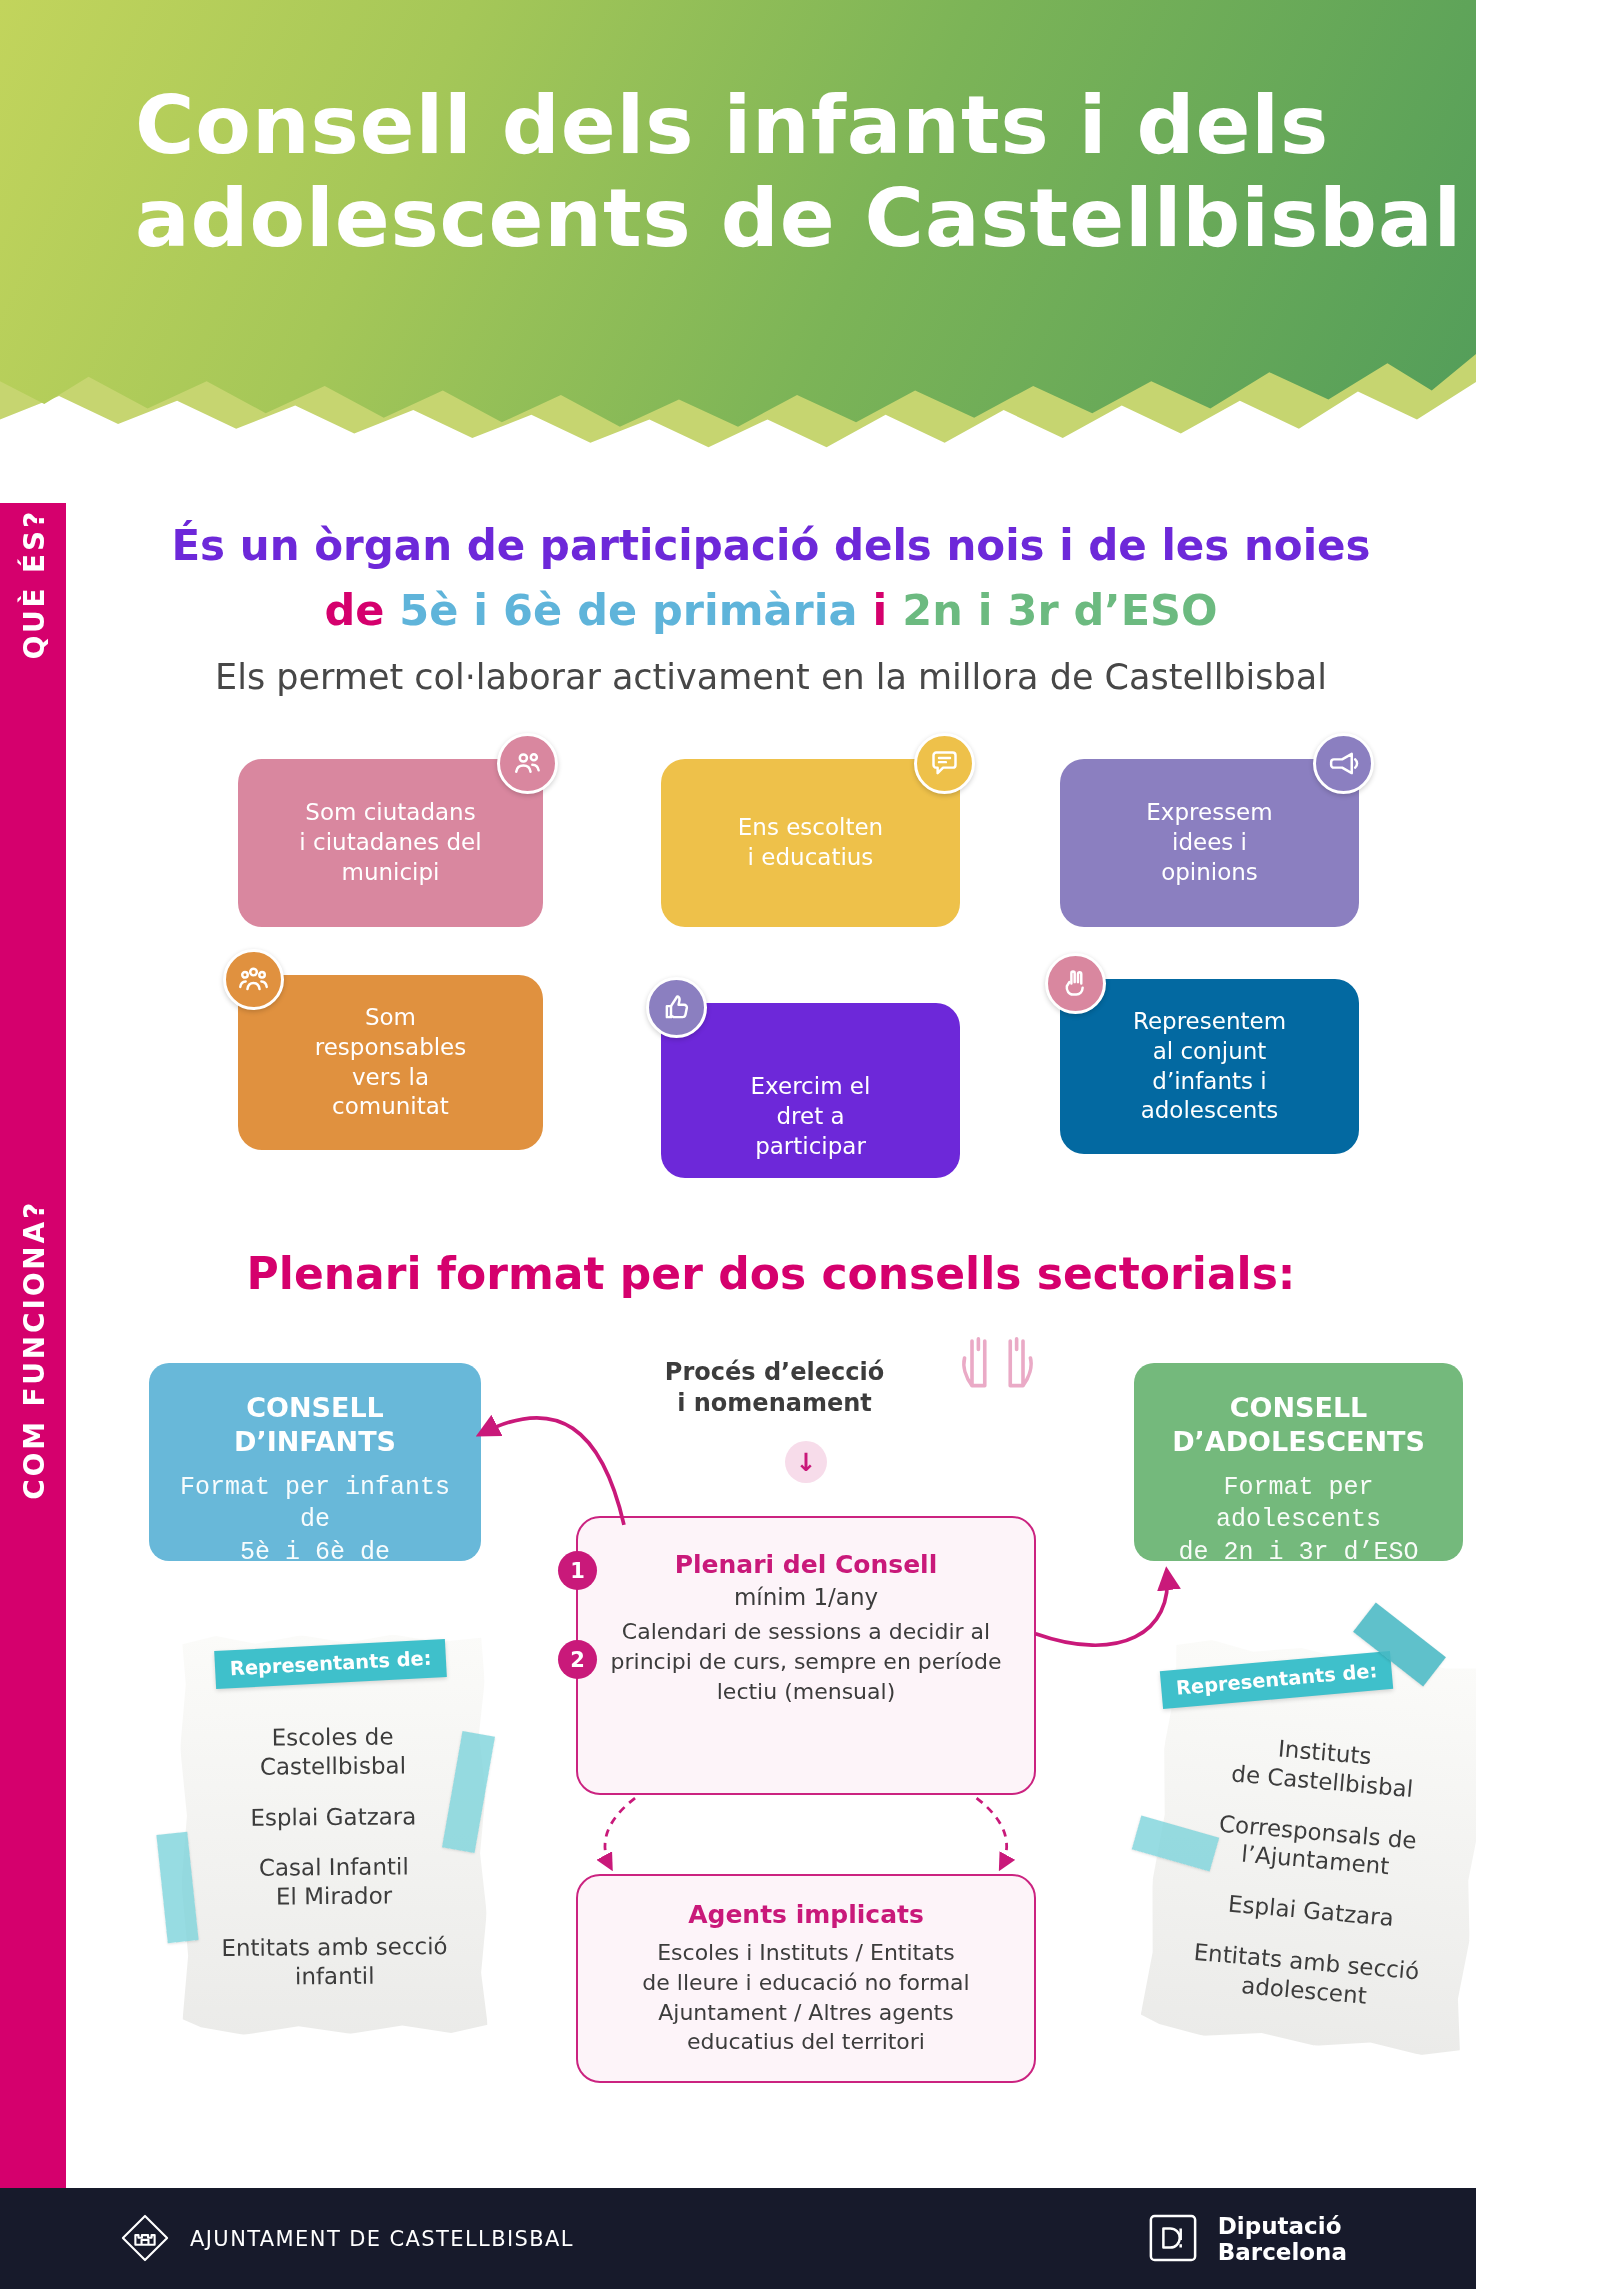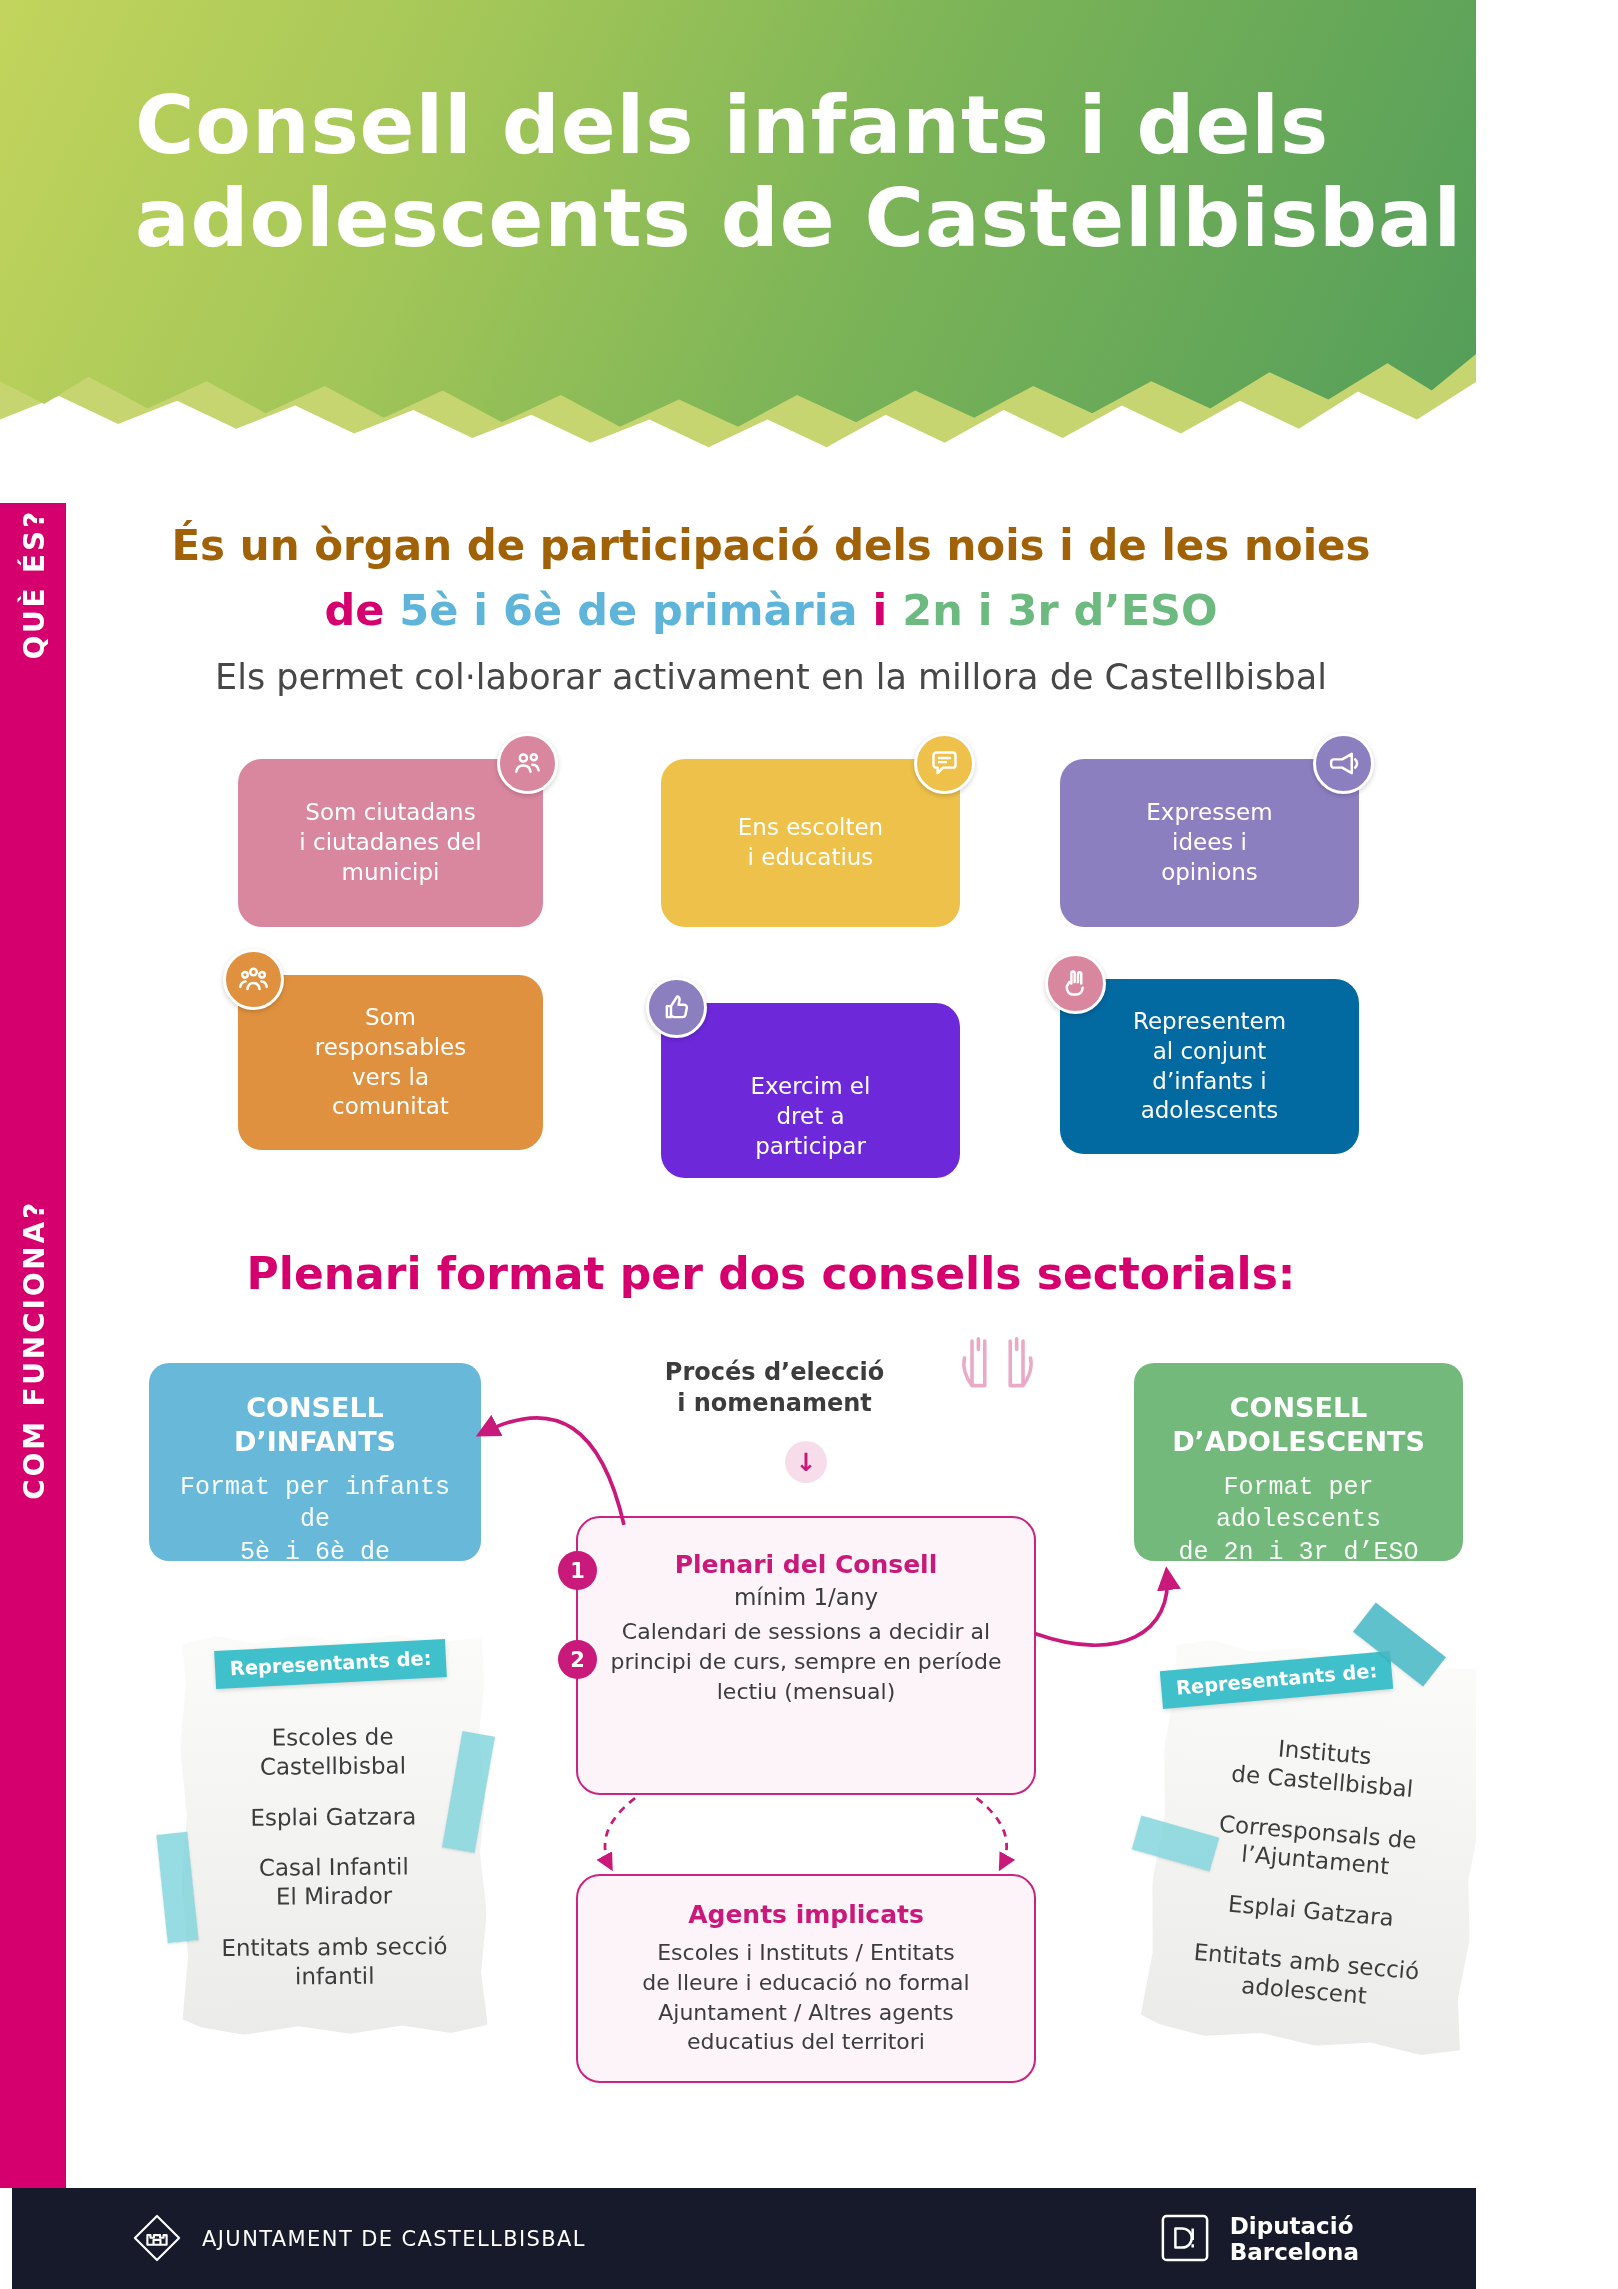--- a/index.html
+++ b/index.html
@@ -16,21 +16,21 @@
 
   
   .side-strip { position:absolute; left:0; top:503px; width:66px; height:1685px; background:#d5006d; }
   .strip-label { position:absolute; color:#fff; font-weight:700; font-size:28px; letter-spacing:2.8px;
     writing-mode:vertical-rl; transform:rotate(180deg); left:17.5px; }
   .strip-label-1 { top:509px; }
   .strip-label-2 { top:1200px; }
 
   
   .intro { position:absolute; left:66px; right:0; top:521px; text-align:center; }
-  .intro-line1 { font-size:42px; color:#a16207; font-weight:600; }
+  .intro-line1 { font-size:42px; color:#6d28d9; font-weight:600; }
   .intro-line2 { font-size:43px; color:#d5006d; font-weight:700; margin-top:14.8px; }
   .hl-blue { color:#5fb4da; }
   .hl-green { color:#6cba80; }
   .intro-line3 { font-size:35px; color:#474747; font-weight:500; margin-top:22px; }
 
   
   .card { position:absolute; border-radius:24px; color:#fff; display:flex; align-items:center; justify-content:center;
     text-align:center; font-size:23px; line-height:1.3; font-weight:500; padding:16.6px 22px; white-space:pre-line; }
   .card1 { left:238px; top:759px; width:305px; height:168px; background:#d9879f; }
   .card2 { left:661px; top:759px; width:299px; height:168px; background:#eec14a; }
@@ -87,21 +87,21 @@
   .tape2 { left:162px; top:1833px; width:31px; height:109px; transform:rotate(-6deg); }
   .tape3 { left:1355px; top:1626px; width:89px; height:37px; transform:rotate(38deg); background:rgba(73,184,196,.88); }
   .tape4 { left:1135px; top:1826px; width:81px; height:35px; transform:rotate(16deg); }
 
   .arrows { position:absolute; left:0; top:0; pointer-events:none; }
   .solid-arrow { stroke:#c9197a; stroke-width:4; fill:none; }
   .dash-arrow { stroke:#c9197a; stroke-width:3; fill:none; stroke-dasharray:8 7; }
 
   
   .footer { position:absolute; left:0; top:2188px; width:100%; height:102px; background:#171a2b;
-    display:flex; justify-content:space-between; padding:0 129px 0 120px; color:#fff;margin-left:12px; }
+    display:flex; justify-content:space-between; padding:0 129px 0 120px; color:#fff; }
   .footer-left, .footer-right { display:flex; align-items:center; gap:20px; }
   .ajuntament-text { font-size:21px; letter-spacing:1.4px; font-weight:500; }
   .diputacio-text { font-size:23px; font-weight:700; line-height:1.15; }
 </style>
 </head>
 <body>
 
 <div class="page">
 
   <div class="header-light"></div>

